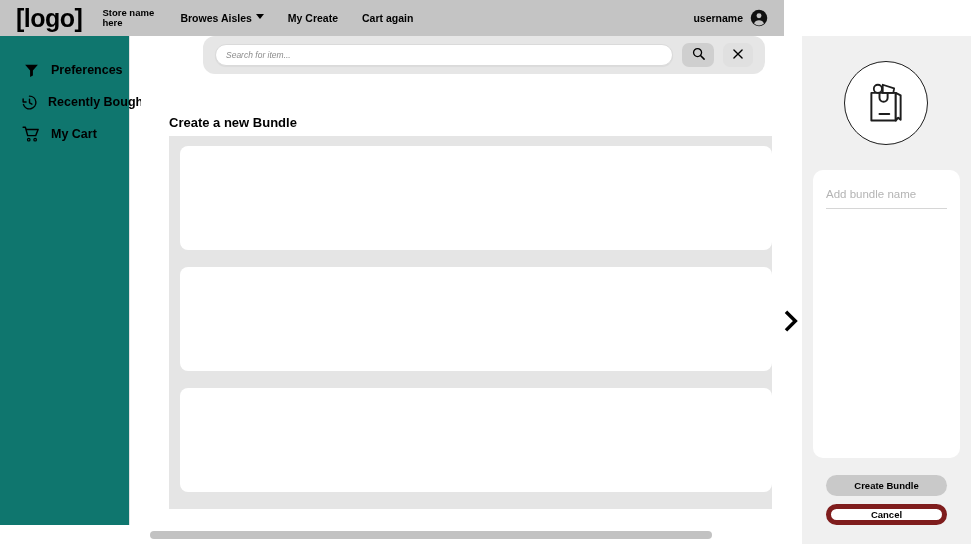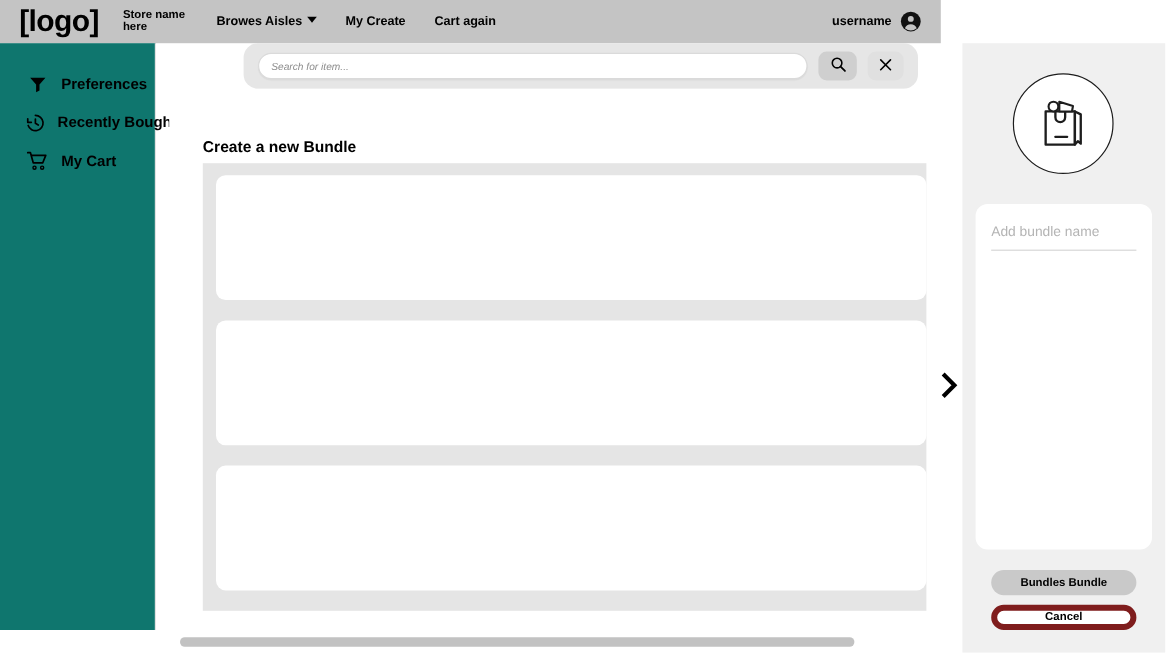--- a/index.html
+++ b/index.html
@@ -284,17 +284,17 @@
           <path d="M28 12l14 4.5-1 5.5H28z" fill="#fff" stroke="#1d1d1d" stroke-width="2.2" stroke-linejoin="round"></path>
           <path d="M24 48h12" stroke="#1d1d1d" stroke-width="2.4" stroke-linecap="round"></path>
         </svg>
       </span>
     </div>
 
     <div class="bundle-card">
       <input class="bundle-name-input" type="text" placeholder="Add bundle name" style="">
     </div>
 
-    <div class="btn btn-primary">Bundles Bundle</div>
+    <div class="btn btn-primary">Create Bundle</div>
     <div class="btn btn-secondary">Cancel</div>
   </div>
 
 </div>
 
 </body></html>

